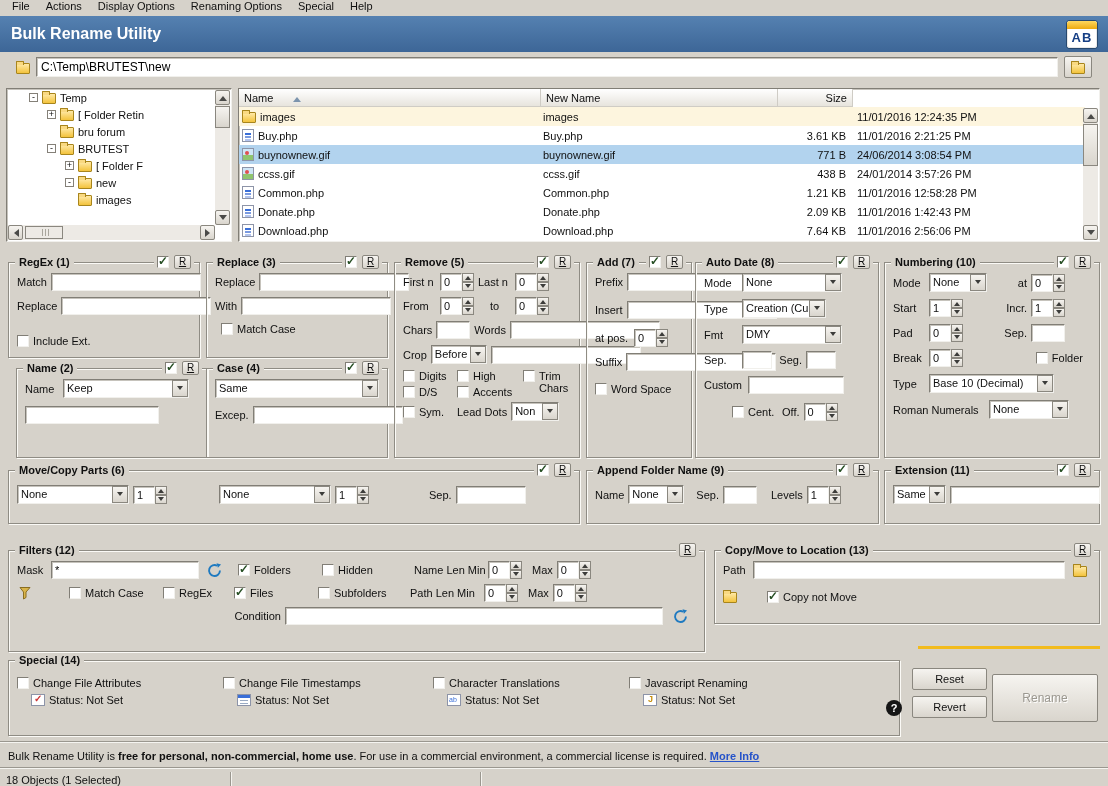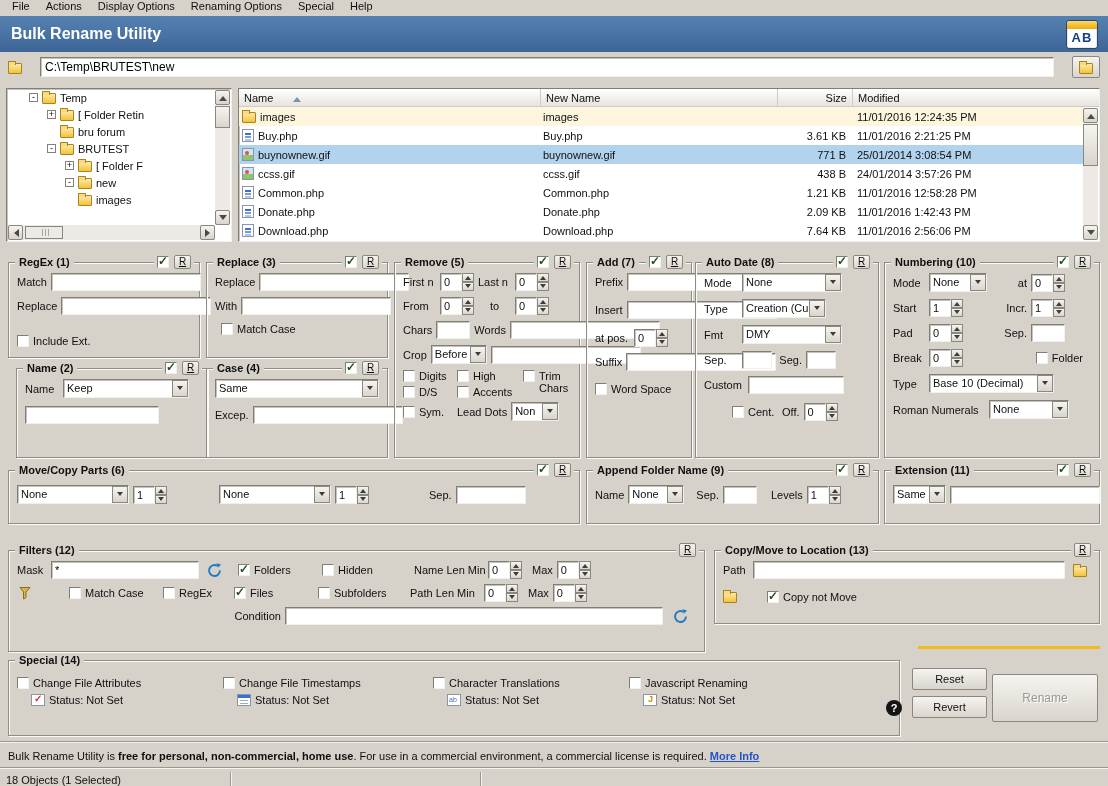--- a/index.html
+++ b/index.html
@@ -17,21 +17,21 @@
   
   #menubar{position:absolute;top:-4px;left:0;right:0;height:20px;display:flex;align-items:center;padding-left:4px}
   #menubar span{padding:0 8px;line-height:14px}
   
   #titlebar{position:absolute;top:16px;left:0;right:0;height:36px;background:linear-gradient(var(--tb1),var(--tb2));display:flex;align-items:center;padding:16px 11px}
   #titlebar .t{color:#fff;font-size:16px;font-weight:bold}
   #logo{margin-left:auto;width:30px;height:27px;background:#fff;border-radius:3px;overflow:hidden;box-shadow:0 0 0 1px #27486e,inset 0 0 0 1px #e8e8e8}
   #logo .band{height:8px;background:linear-gradient(#ffd85e,#edaa10)}
   #logo .ab{display:block;text-align:center;font-weight:bold;font-size:13px;color:#163f85;line-height:17px;letter-spacing:1px}
   
-  #pathbar{position:absolute;top:52px;left:0;right:0;height:30px;display:flex;align-items:center;gap:18px;padding:0 8px}
+  #pathbar{position:absolute;top:52px;left:0;right:0;height:30px;display:flex;align-items:center;gap:6px;padding:0 16px}
   #pathfield{flex:1;height:20px;font:12px "Liberation Sans",sans-serif;padding:0 4px}
   input{outline:none}
   .fold{width:14px;height:11px;flex:none;background:linear-gradient(#ffe9a6,#f3c33c);border:1px solid #a8851c;border-radius:1px;position:relative;margin-top:2px}
   .fold::before{content:"";position:absolute;top:-3px;left:-1px;width:6px;height:3px;background:#f9d981;border:1px solid #a8851c;border-bottom:none;border-radius:1px 1px 0 0}
   
   #tree{position:absolute;left:6px;top:88px;width:226px;height:154px;overflow:hidden}
   .trow{height:17px;display:flex;align-items:center;gap:4px}
   .exp{width:9px;height:9px;flex:none;background:#fff;border:1px solid #848078;font-size:9px;line-height:7px;text-align:center}
   .sbv{position:absolute;top:1px;right:1px;bottom:16px;width:15px;background:#edeae5}
   .sbh{position:absolute;left:1px;bottom:1px;right:16px;height:15px;background:#edeae5;display:flex;align-items:center}
@@ -179,23 +179,20 @@
       <span class="hc" style="width:302px">
           <span>Name</span>
           <i style="border:4px solid transparent;border-bottom:5px solid #7c94ad;margin-left:20px"></i>
         </span>
       <span class="hc" style="width:237px">
           <span>New Name</span>
         </span>
       <span class="hc" style="width:75px;justify-content:flex-end">
           <span>Size</span>
         </span>
-      <span class="hc" style="flex:1;border-right:none">
-          <span>Modified</span>
-        </span>
     </div>
     <div class="fr" style="background:var(--cream)">
       <span class="c1">
           <span class="fold"></span>
           <span>images</span>
         </span>
       <span class="c2">images</span>
       <span class="c3"></span>
       <span class="c4">11/01/2016 12:24:35 PM</span>
     </div>
@@ -208,21 +205,21 @@
       <span class="c3">3.61 KB</span>
       <span class="c4">11/01/2016 2:21:25 PM</span>
     </div>
     <div class="fr" style="background:var(--sel)">
       <span class="c1">
           <span class="pg gif"></span>
           <span>buynownew.gif</span>
         </span>
       <span class="c2">buynownew.gif</span>
       <span class="c3">771 B</span>
-      <span class="c4">25/01/2014 3:08:54 PM</span>
+      <span class="c4">24/06/2014 3:08:54 PM</span>
     </div>
     <div class="fr">
       <span class="c1">
           <span class="pg gif"></span>
           <span>ccss.gif</span>
         </span>
       <span class="c2">ccss.gif</span>
       <span class="c3">438 B</span>
       <span class="c4">24/01/2014 3:57:26 PM</span>
     </div>

